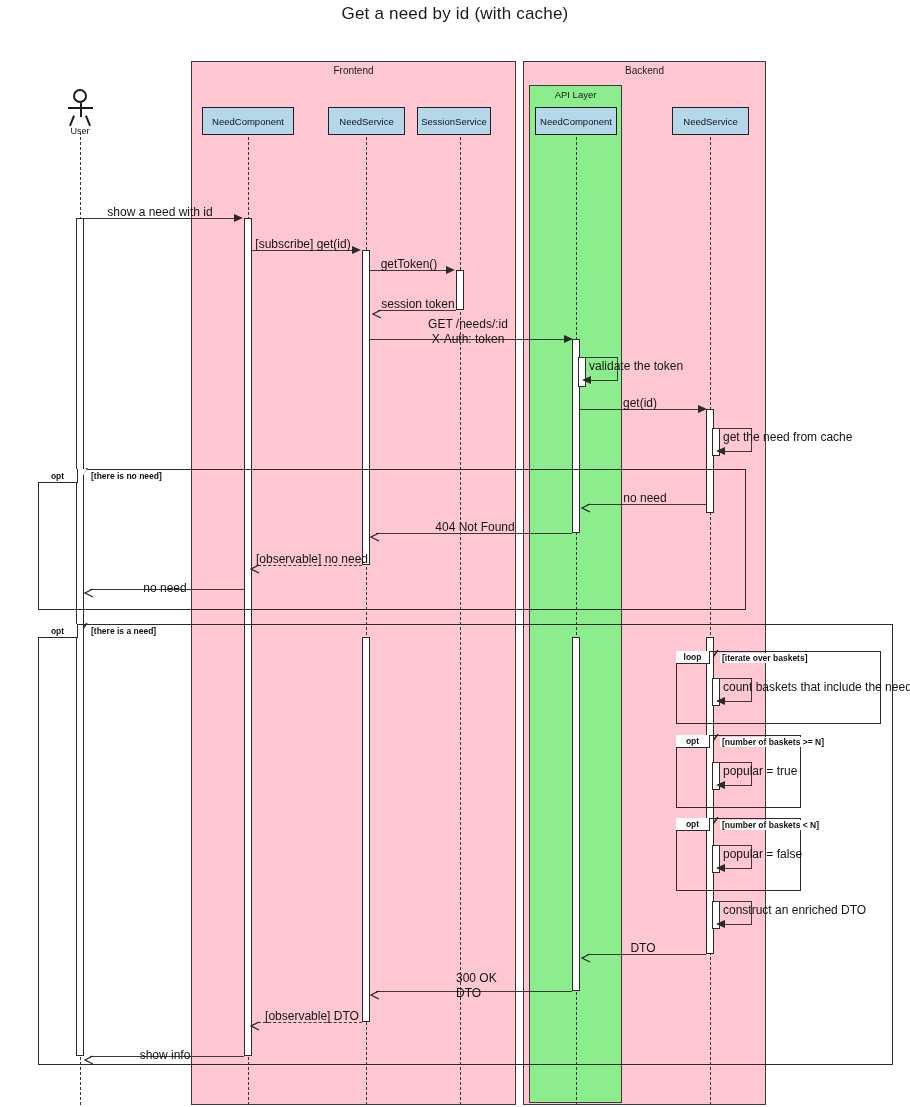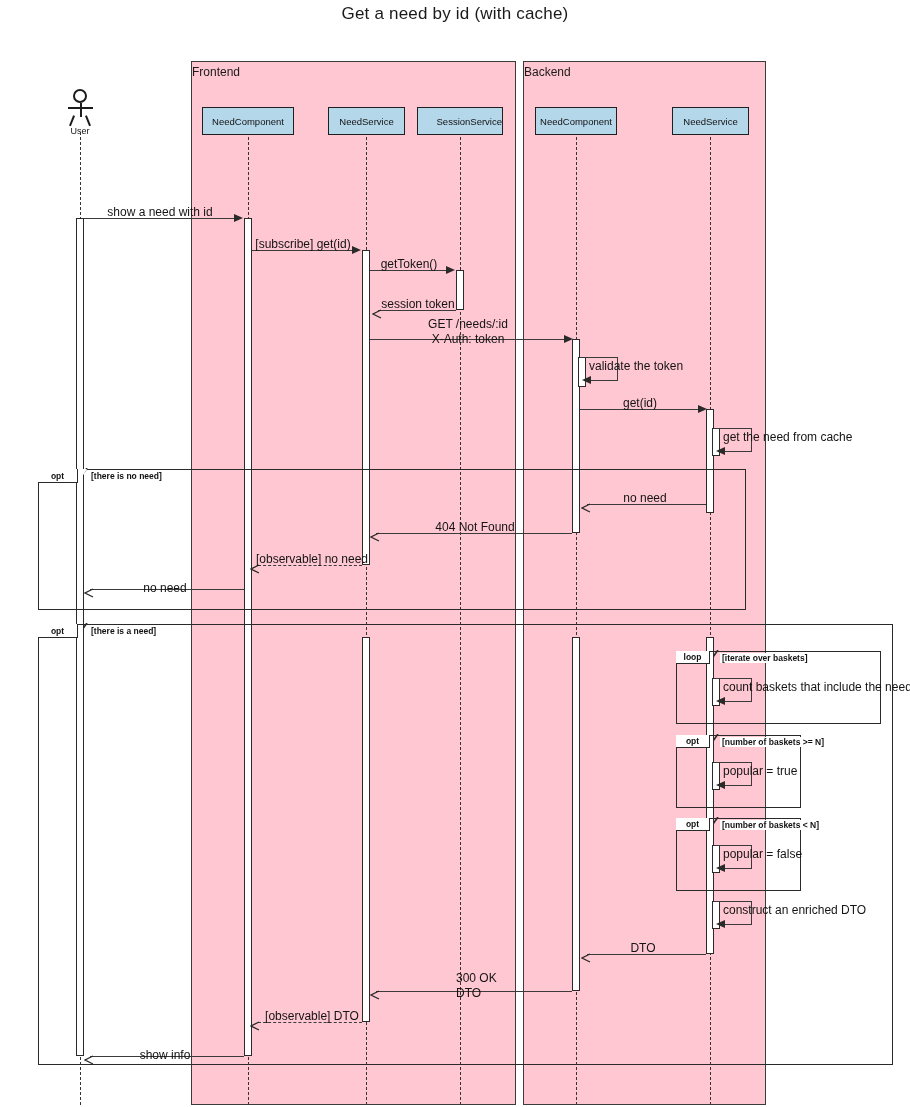--- a/index.html
+++ b/index.html
@@ -28,22 +28,22 @@
 
   
   .group-box {
     box-sizing: border-box;
     border: 1.5px solid #3b3b3b;
     background: #ffc7d1;
   }
   .group-label {
     position: absolute;
     top: 3px; left: 0; width: 100%;
-    text-align: left;
-    font-size: 12px;
+    text-align: center;
+    font-size: 10px;
     color: #1a1a1a;
   }
   .layer-box {
     box-sizing: border-box;
     border: 1.5px solid #3b3b3b;
     background: #8ced8c;
   }
   .layer-label {
     position: absolute;
     top: 3px; left: 0; width: 100%;
@@ -206,35 +206,38 @@
 
   <div class="abs" id="diagram-title">Get a need by id (with cache)</div>
 
   <div class="abs group-box" style="left:191px; top:61px; width:325px; height:1044px;">
     <div class="group-label">Frontend</div>
   </div>
 
   <div class="abs group-box" style="left:523px; top:61px; width:243px; height:1044px;">
     <div class="group-label">Backend</div>
   </div>
+  <div class="abs layer-box" style="left:529px; top:85px; width:93px; height:1018px;">
+    <div class="layer-label">API Layer</div>
+  </div>
 
   <div class="abs lifeline" style="left:248px; top:137px; height:968px;"></div>
   <div class="abs lifeline" style="left:366px; top:137px; height:968px;"></div>
   <div class="abs lifeline" style="left:460px; top:137px; height:968px;"></div>
   <div class="abs lifeline" style="left:576px; top:137px; height:968px;"></div>
   <div class="abs lifeline" style="left:710px; top:137px; height:968px;"></div>
   <div class="abs lifeline" style="left:80px; top:132px; height:973px;"></div>
 
   <div class="abs lifeline-head" style="left:202px; top:107px; width:92px; height:28px;">
     <span>NeedComponent</span>
   </div>
   <div class="abs lifeline-head" style="left:328px; top:107px; width:77px; height:28px;">
     <span>NeedService</span>
   </div>
-  <div class="abs lifeline-head" style="left:417px; top:107px; width:86px; height:28px;justify-content:flex-end;">
+  <div class="abs lifeline-head" style="left:417px; top:107px; width:74px; height:28px;">
     <span>SessionService</span>
   </div>
   <div class="abs lifeline-head" style="left:535px; top:107px; width:82px; height:28px;">
     <span>NeedComponent</span>
   </div>
   <div class="abs lifeline-head" style="left:672px; top:107px; width:77px; height:28px;">
     <span>NeedService</span>
   </div>
 
   <div class="abs actor-head" style="left:73px; top:89px; width:14px; height:14px;"></div>

